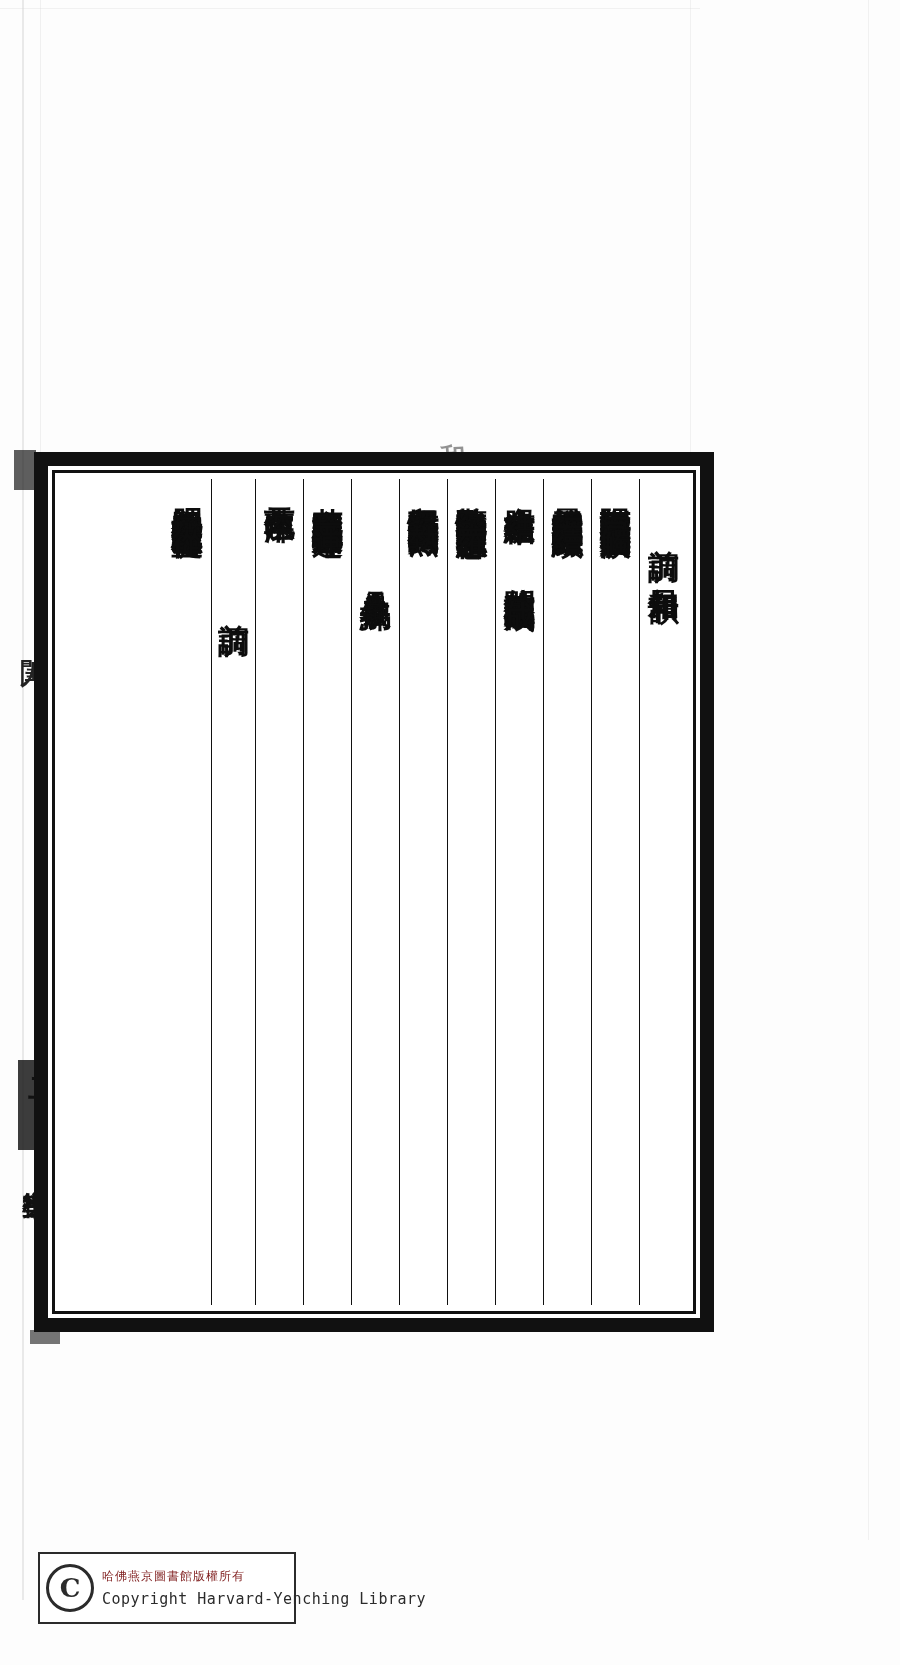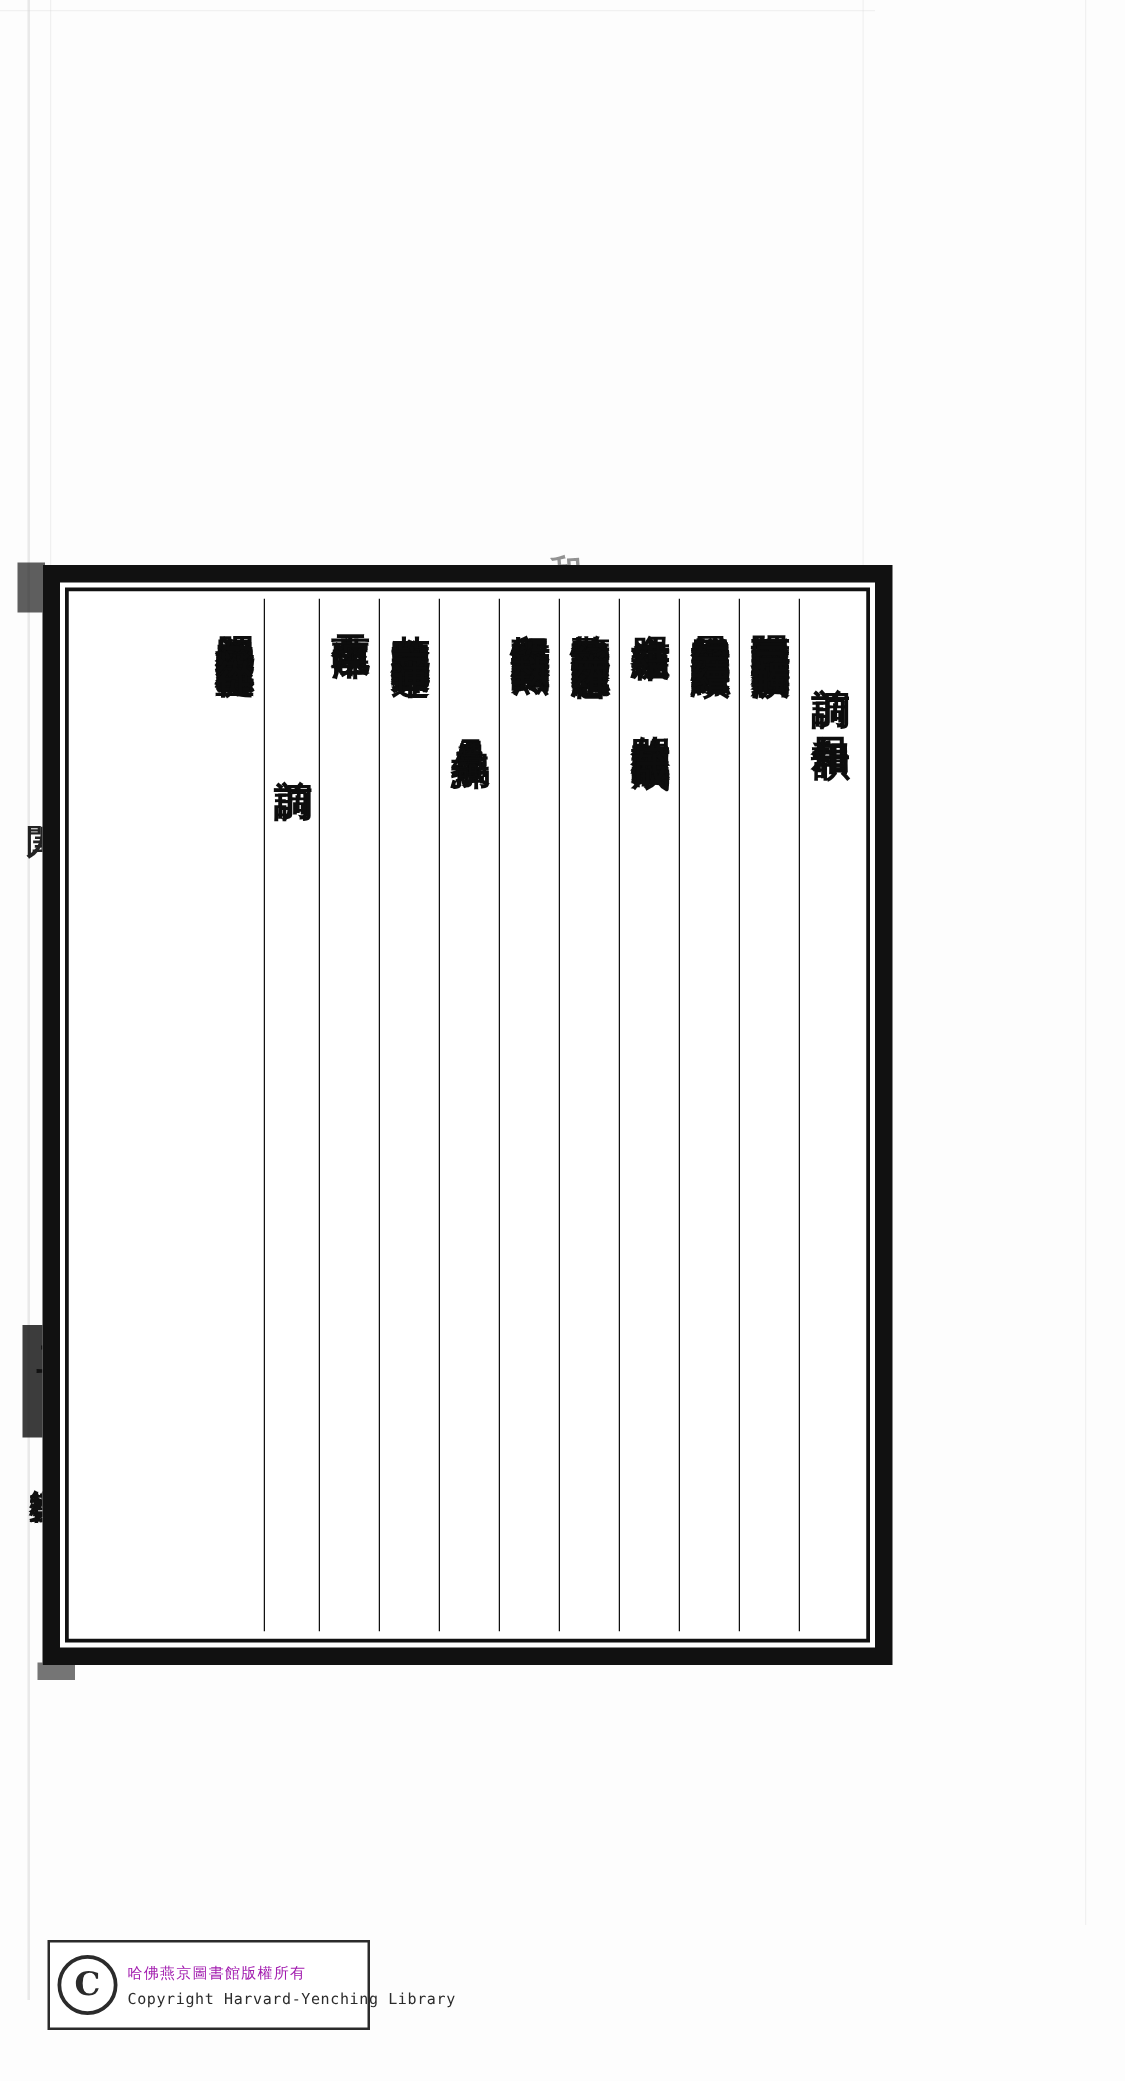--- a/index.html
+++ b/index.html
@@ -182,26 +182,26 @@
     font-size: 26px;
     font-weight: 700;
     color: #2b2b2b;
     flex: 0 0 auto;
   }
   #stamp-text { display: flex; flex-direction: column; gap: 5px; }
   #stamp-cn {
     font-family: "DejaVu Sans", sans-serif;
     font-size: 12px;
     letter-spacing: 1px;
-    color: #a21caf;
+    color: #7f1d1d;
     white-space: nowrap;
   }
   #stamp-en {
     font-family: "DejaVu Sans Mono", monospace;
-    font-size: 12px;
+    font-size: 15px;
     letter-spacing: .5px;
     color: #2b2b2b;
     white-space: nowrap;
   }
 </style>
 </head>
 <body>
 
 <div id="scan">
 

